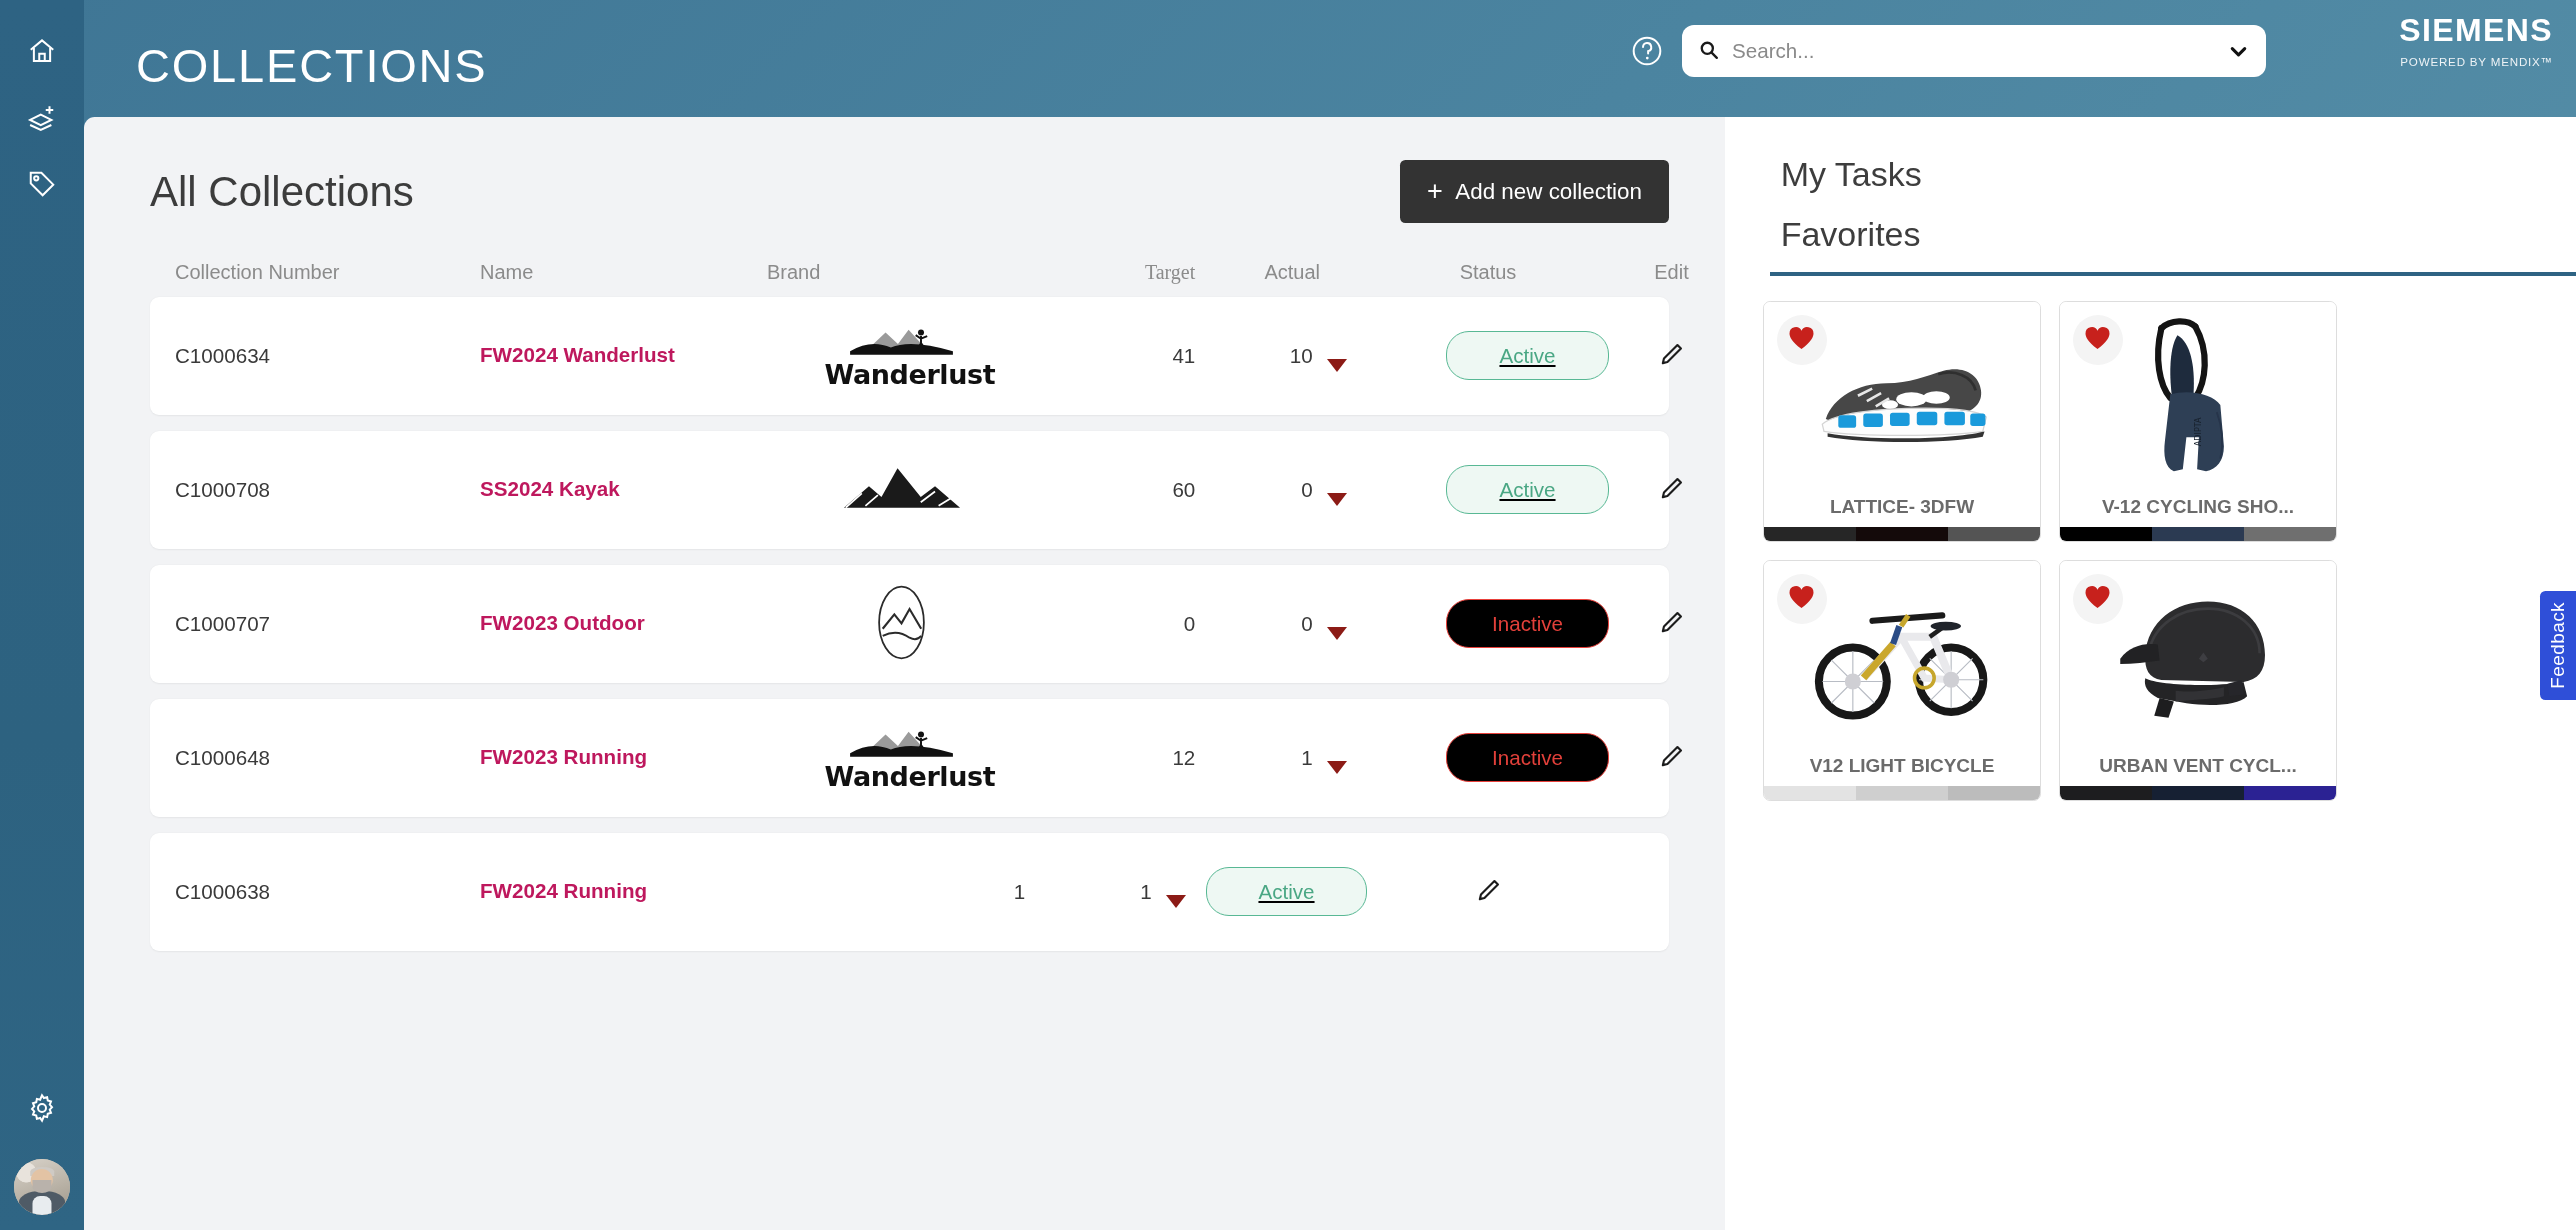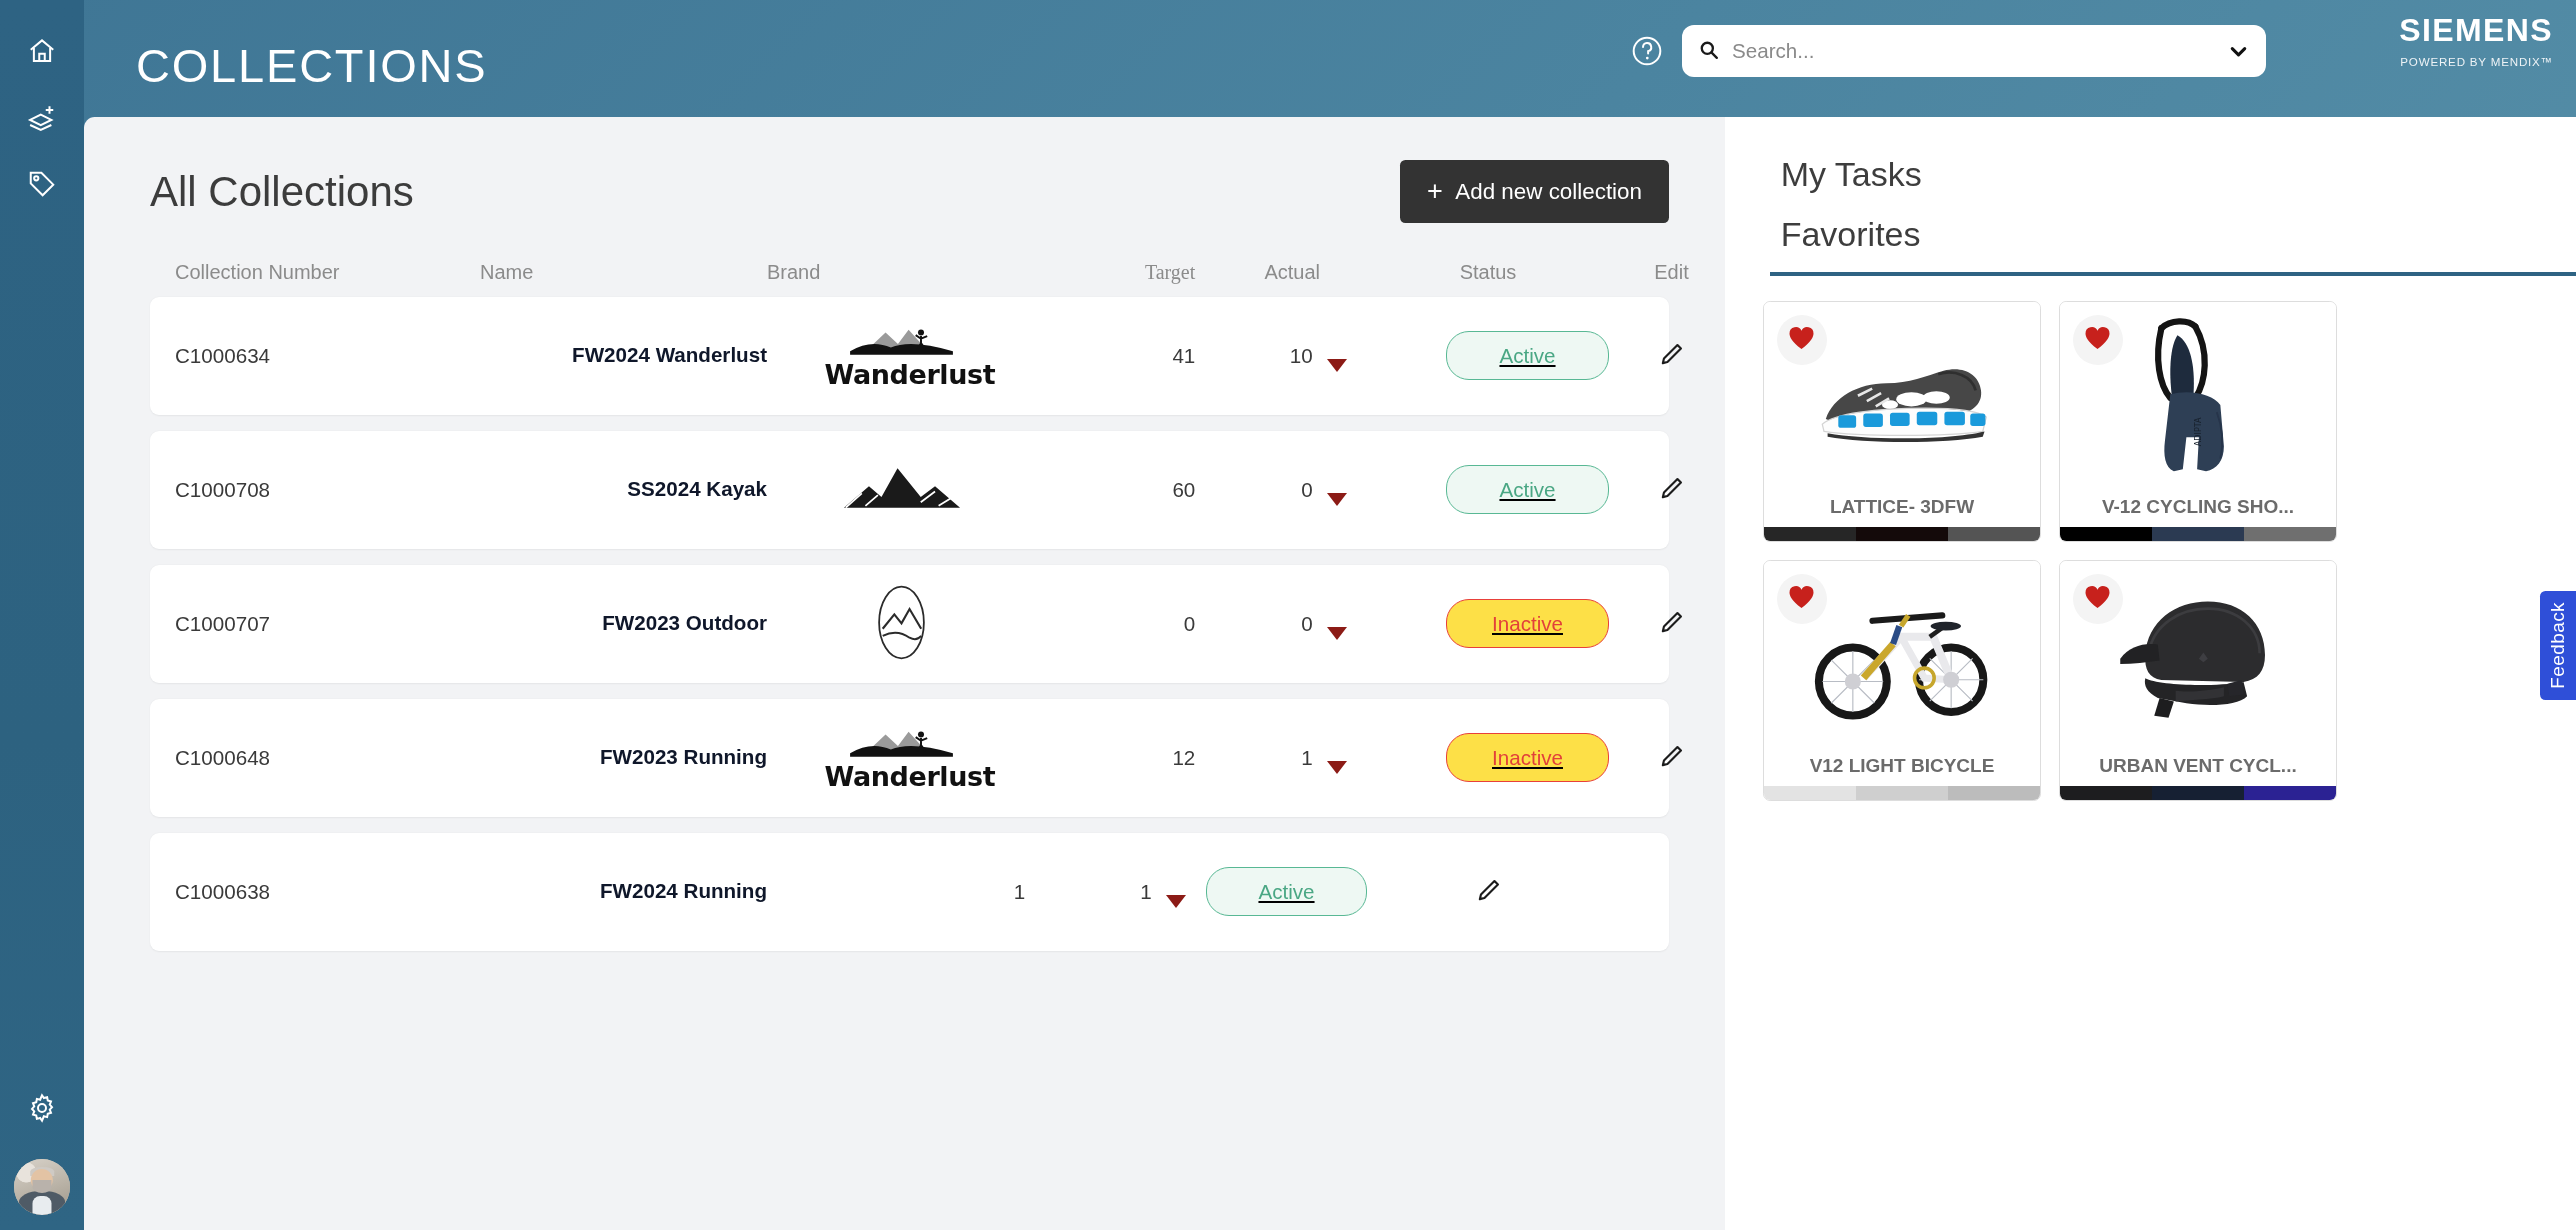--- a/index.html
+++ b/index.html
@@ -133,21 +133,21 @@
   .tbl-head .c-sts  { text-align: center; }
   .tbl-head .c-edit { text-align: center; }
 
   .tbl-row {
     background: #ffffff; border-radius: 9px;
     min-height: 118px; padding: 0 25px;
     margin-bottom: 16px;
     box-shadow: 0 0.9px 1.8px rgba(0,0,0,0.06);
   }
   .cell-num  { font-size: 20.6px; color: #3a3a3a; }
-  .cell-name { font-size: 20.6px; color: #0f172a; font-weight: bold; text-align: right; line-height: 1.5; }
+  .cell-name { font-size: 20.6px; color: #be185d; font-weight: bold; text-align: left; line-height: 1.5; }
   .cell-brand{ display: flex; align-items: center; justify-content: center; }
   .cell-tgt  { font-size: 20.6px; color: #3a3a3a; text-align: right; padding-right: 10.7px; }
   .cell-act  {
     font-size: 20.6px; color: #3a3a3a;
     display: flex; align-items: center; justify-content: flex-end; gap: 14.3px;
     padding-right: 20px;
   }
   .tri-down {
     width: 0; height: 0;
     border-left: 10px solid transparent;
@@ -155,21 +155,21 @@
     border-top: 13.4px solid #8c1b16;
     margin-top: 20px;
   }
   .cell-sts { display: flex; justify-content: flex-end; text-decoration: underline; }
   .badge {
     width: 163px; text-align: center;
     padding: 11.6px 0; border-radius: 23px;
     font-size: 20.6px; cursor: pointer;
   }
   .badge.active   { background: #eef8f3; border: 0.9px solid #58b894; color: #4aa784; }
-  .badge.inactive { background: #fde047; border: 0.9px solid #e8403a; color: #e2403a; }
+  .badge.inactive { background: #000000; border: 0.9px solid #e8403a; color: #e2403a; }
   .cell-edit { display: flex; justify-content: center; }
   .pencil { cursor: pointer; }
 
   
   .logo-wanderlust { width: 154px; text-align: center; }
   .logo-wanderlust .word {
     font-family: "DejaVu Sans", sans-serif;
     font-weight: bold; font-size: 27px; color: #111;
     letter-spacing: -0.4px; margin-top: -3.6px;
   }

